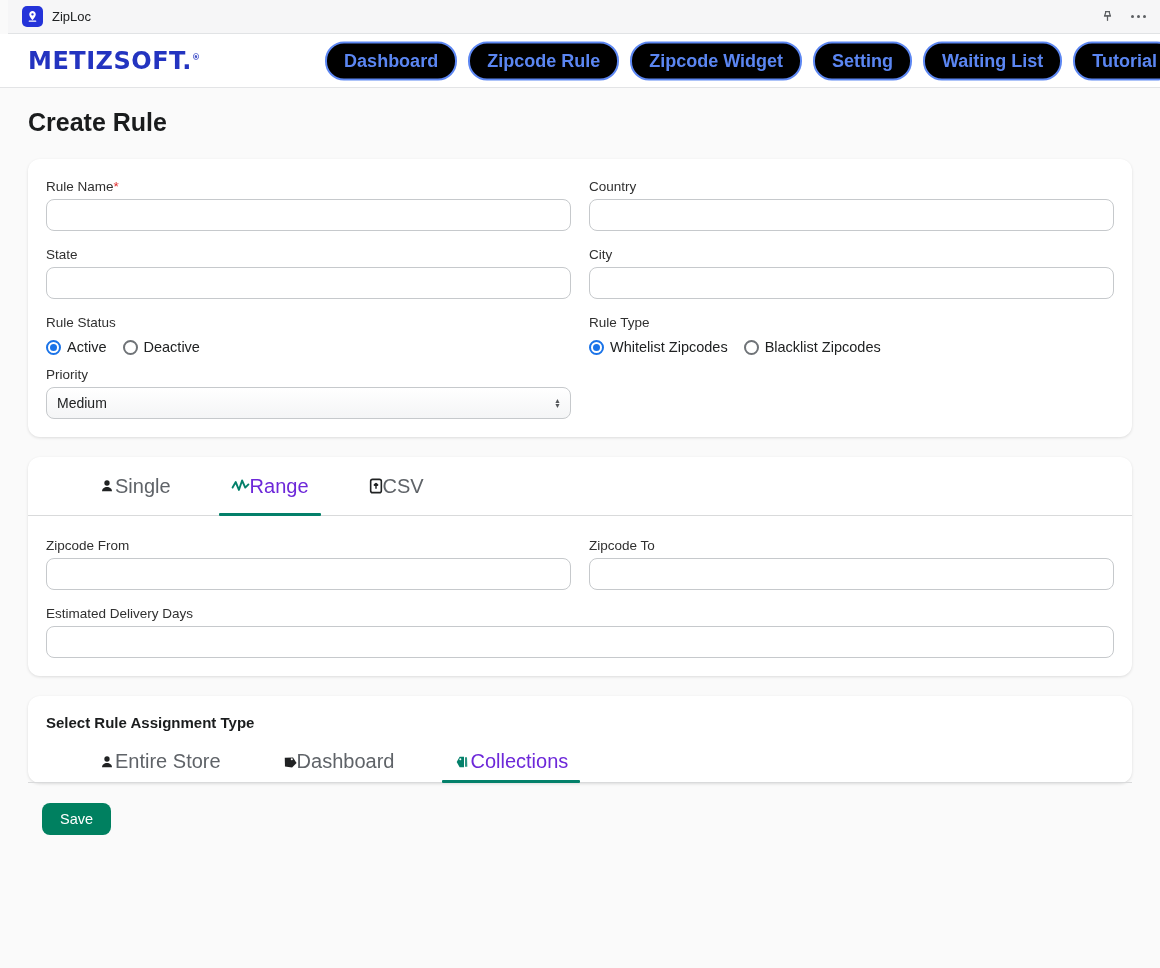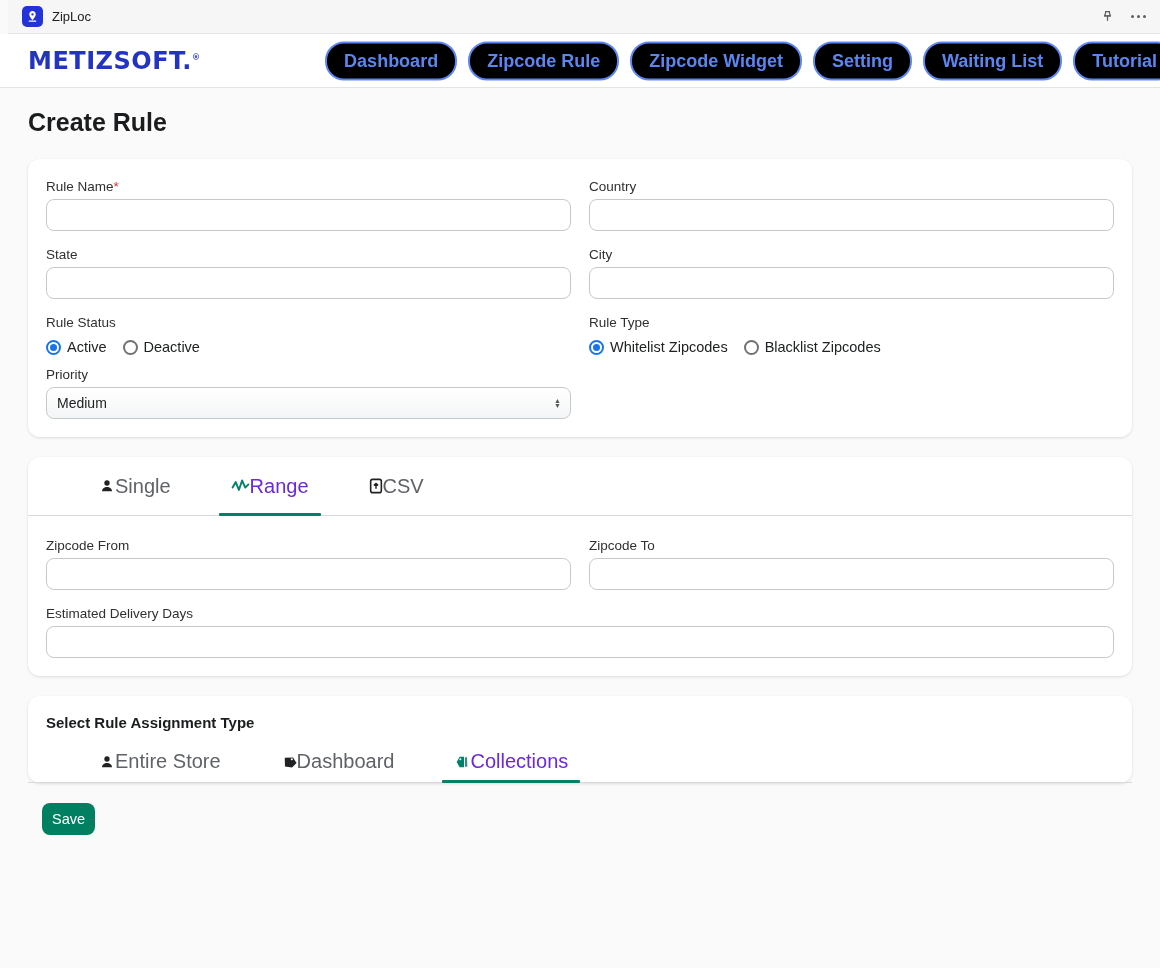--- a/index.html
+++ b/index.html
@@ -77,21 +77,21 @@
   
   .assign-title { font-size:15px; font-weight:bold; color:#1a1c1d; padding:18px 18px 10px 18px; }
   .btn-area { padding:28px 18px 30px 18px; }
   .btn-green { background:#008060; color:#fff; border:none; border-radius:8px;
                font-size:14px; font-family:"Liberation Sans",sans-serif;
                padding:9px 15px; cursor:pointer; }
 
   .save-wrap { padding:0 0 0 14px; }
   .btn-save { background:#008060; color:#fff; border:none; border-radius:8px;
               font-size:14.5px; font-family:"Liberation Sans",sans-serif;
-              padding:8px 10px; cursor:pointer; }
+              padding:8px 18px; cursor:pointer; }
 </style>
 </head>
 <body>
 
 <div class="topbar">
   <div class="topbar-left">
     <span class="app-icon">
       <svg width="13" height="13" viewBox="0 0 24 24" fill="#ffffff">
         <path d="M12 2C8.7 2 6 4.7 6 8c0 4.4 6 11 6 11s6-6.6 6-11c0-3.3-2.7-6-6-6zm0 8.2A2.2 2.2 0 1 1 12 5.8a2.2 2.2 0 0 1 0 4.4z"></path>
         <rect x="5" y="19.5" width="14" height="2.2" rx="1"></rect>

